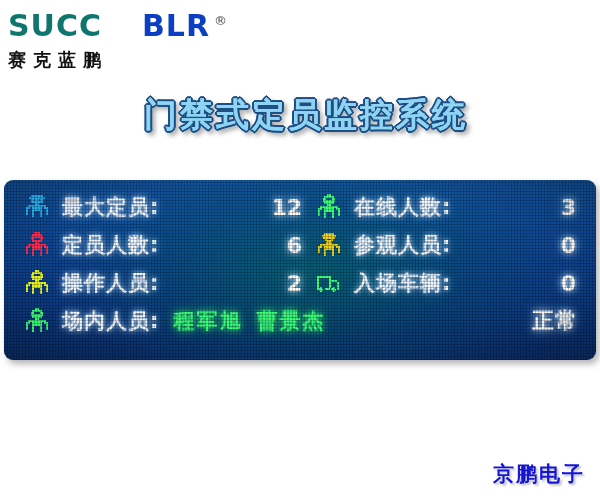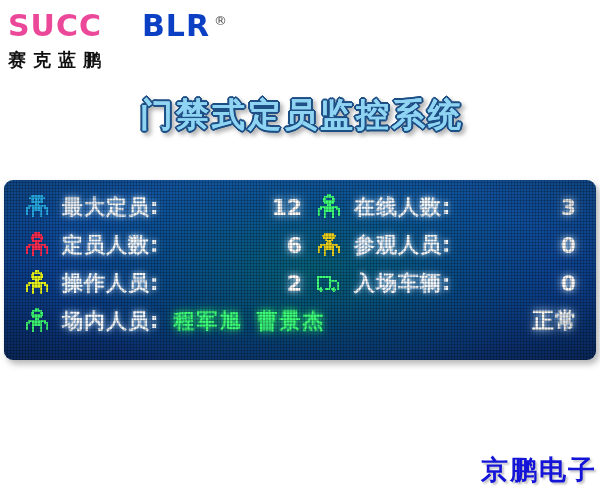--- a/index.html
+++ b/index.html
@@ -24,21 +24,21 @@
     height: 66px;
   }
   #brand-wordmark {
     font-family: "DejaVu Sans", "Liberation Sans", sans-serif;
     font-weight: bold;
     font-size: 30px;
     letter-spacing: 1px;
     line-height: 30px;
     white-space: nowrap;
   }
-  .wm-red  { color: #ec4899; }
+  .wm-red  { color: #0f766e; }
   .wm-blue { color: #0b3fc4; margin-left: 40px; }
   #brand-reg {
     font-size: 13px;
     color: #4a4a4a;
     vertical-align: super;
     margin-left: 4px;
     font-weight: normal;
   }
   #brand-sub {
     font-family: "DejaVu Serif", "Liberation Serif", serif;
@@ -47,38 +47,39 @@
     color: #111111;
     letter-spacing: 7px;
     line-height: 34px;
     margin-top: 2px;
     white-space: nowrap;
   }
 
   
   #page-title {
     position: absolute;
-    left: 12px;
+    left: 0;
     top: 93px;
     width: 580px;
     text-align: center;
     font-family: "DejaVu Sans", "Liberation Sans", sans-serif;
     font-weight: bold;
     font-size: 33px;
     letter-spacing: 3px;
     color: #9adcf5;
     background: linear-gradient(180deg, #cdeefb 0%, #8fd4f2 45%, #49a8da 100%);
     -webkit-background-clip: text;
     background-clip: text;
     -webkit-text-fill-color: transparent;
     text-shadow: 0 0 0 #8fd4f2;
     filter: drop-shadow(1.5px 1.5px 0 #1d4f85) drop-shadow(-1px -1px 0 #1d4f85)
             drop-shadow(1.5px -1px 0 #1d4f85) drop-shadow(-1px 1.5px 0 #1d4f85)
             drop-shadow(3px 3px 2px rgba(120,120,120,0.55));
     white-space: nowrap;
+    padding-left: 16px;
   }
 
   
   #led-board {
     position: absolute;
     left: 4px;
     top: 180px;
     width: 592px;
     height: 180px;
     border-radius: 9px;
@@ -180,25 +181,25 @@
     font-size: 22px;
     letter-spacing: 1px;
     color: #ffffff;
     text-shadow: 0 0 6px rgba(200,230,255,1), 0 0 13px rgba(150,205,255,0.7);
     white-space: nowrap;
   }
 
   
   #footer-logo {
     position: absolute;
-    right: 3px;
+    right: 15px;
     bottom: 12px;
     font-family: "DejaVu Sans", "Liberation Sans", sans-serif;
     font-weight: bold;
-    font-size: 27px;
+    font-size: 21px;
     letter-spacing: 2px;
     color: #1414d8;
     text-shadow: 2px 2px 2px rgba(150,150,150,0.55);
     white-space: nowrap;
   }
 </style>
 </head>
 <body>
 
 <div id="brand-logo">

